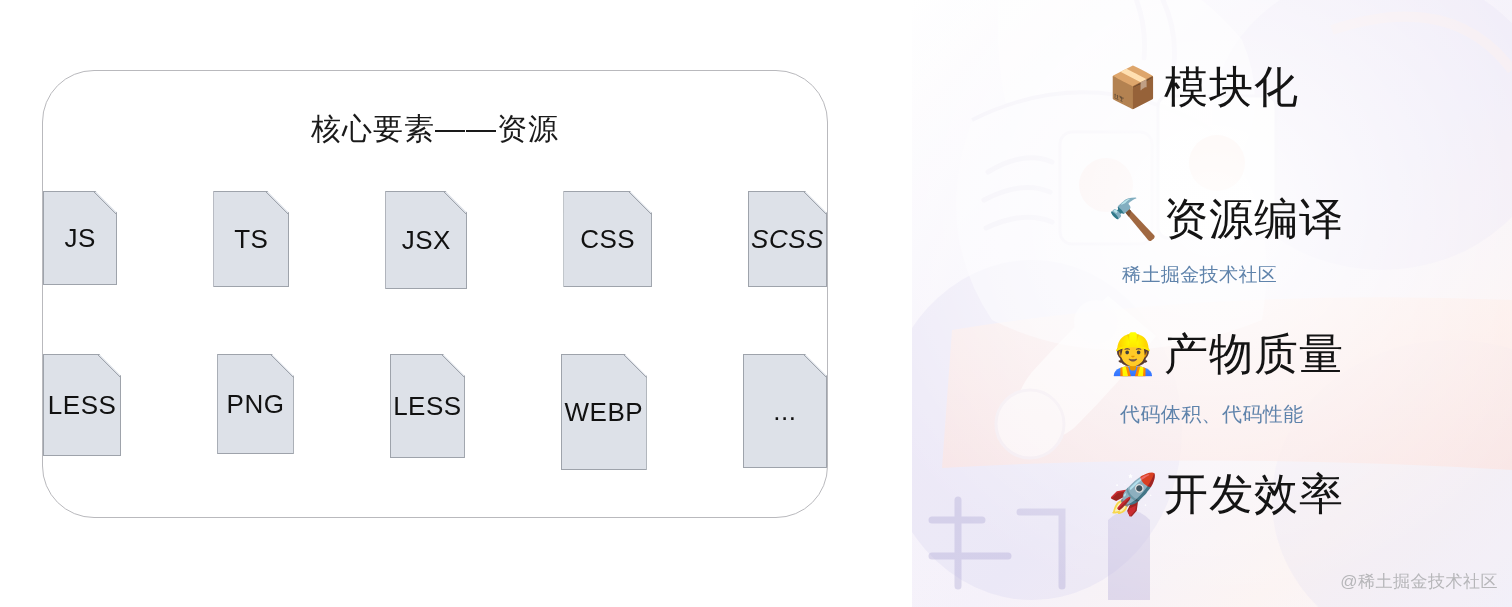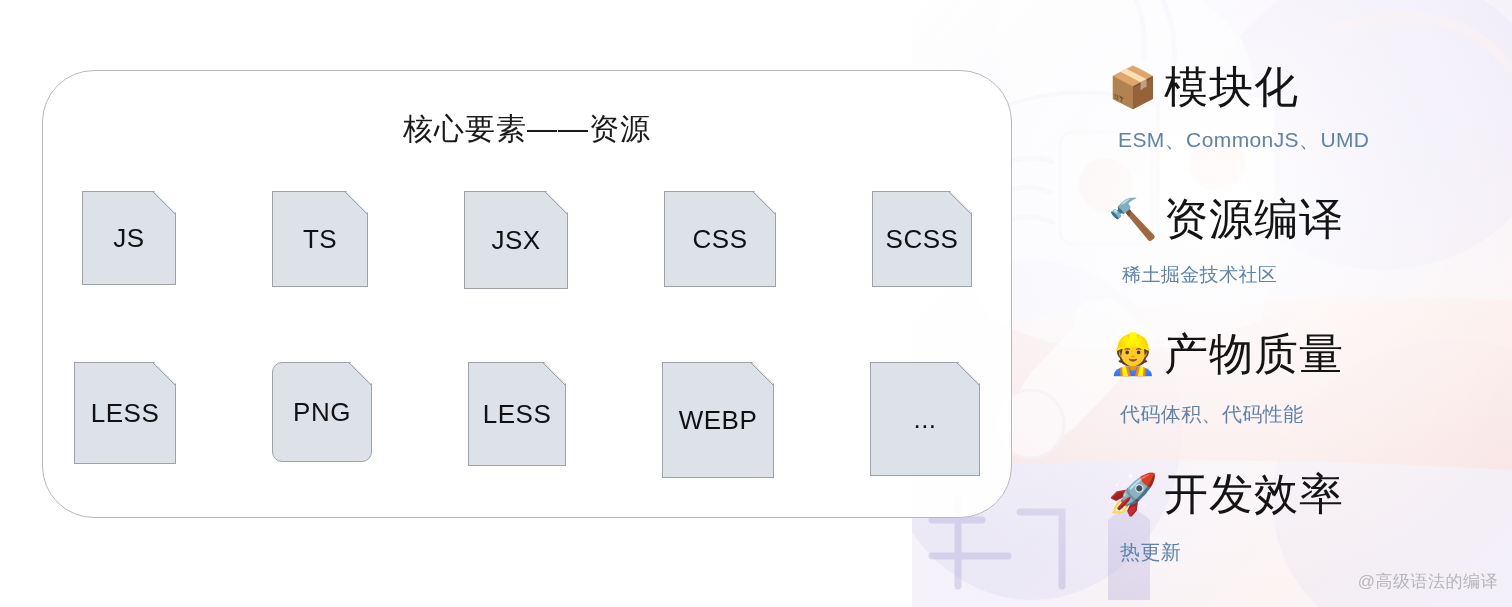--- a/index.html
+++ b/index.html
@@ -25,21 +25,21 @@
     width: 600px; height: 607px;
     overflow: hidden;
     pointer-events: none;
   }
   #bg-illustration svg { display: block; width: 600px; height: 607px; }
 
   
   #resource-panel {
     position: absolute;
     left: 42px; top: 70px;
-    width: 970px; height: 448px;
+    width: 786px; height: 448px;
     border: 1.4px solid #b9b9bd;
     border-radius: 52px;
     background: rgba(255,255,255,0.92);
   }
 
   #panel-title {
     position: absolute;
     left: 0; top: 38px;
     width: 100%;
     text-align: center;
@@ -54,21 +54,21 @@
   .card-row {
     position: absolute;
     left: 0;
     width: 100%;
     display: flex;
     justify-content: center;
     align-items: flex-start;
     gap: 96px;
   }
   #row-1 { top: 120px; }
-  #row-2 { top: 291px; }
+  #row-2 { top: 283px; }
 
   .file-card {
     position: relative;
     display: flex;
     align-items: center;
     justify-content: center;
     background: #dde1e8;
     color: #111111;
     font-size: 26px;
     line-height: 1;
@@ -88,23 +88,23 @@
                 rgba(255,255,255,0) 49.3%,
                 #9ea3ab 49.3%, #9ea3ab 52%,
                 rgba(0,0,0,0) 52%);
     pointer-events: none;
   }
 
   .s-a { width: 94px;  height: 94px;  }
   .s-b { width: 96px;  height: 96px; justify-content: center;  }
   .s-c { width: 104px; height: 98px;  }
   .s-d { width: 112px; height: 96px; justify-content: center;  }
-  .s-e { width: 100px; height: 96px;  }
+  .s-e { width: 100px; height: 96px; font-style: italic;  }
   .s-f { width: 102px; height: 102px; }
-  .s-g { width: 100px; height: 100px; border-radius: 10px; }
+  .s-g { width: 100px; height: 100px; }
   .s-h { width: 98px;  height: 104px; }
   .s-i { width: 112px; height: 116px; }
   .s-j { width: 110px; height: 114px; }
 
   
   #feature-list {
     position: absolute;
     left: 1108px; top: 0;
     width: 404px; height: 607px;
   }
@@ -276,21 +276,20 @@
 
   </div>
 
   <div id="feature-list">
 
     <div class="feature" id="feature-0">
       <div class="feature-head">
         <span class="feature-emoji">📦</span>
         <span class="feature-title">模块化</span>
       </div>
-      <div class="feature-sub">ESM、CommonJS、UMD</div>
     </div>
 
     <div class="feature" id="feature-1">
       <div class="feature-head">
         <span class="feature-emoji">🔨</span>
         <span class="feature-title">资源编译</span>
       </div>
       <div class="feature-sub">稀土掘金技术社区</div>
     </div>
 
@@ -300,20 +299,19 @@
         <span class="feature-title">产物质量</span>
       </div>
       <div class="feature-sub">代码体积、代码性能</div>
     </div>
 
     <div class="feature" id="feature-3">
       <div class="feature-head">
         <span class="feature-emoji">🚀</span>
         <span class="feature-title">开发效率</span>
       </div>
-      <div class="feature-sub">热更新</div>
     </div>
 
   </div>
 
-  <div id="watermark">@高级语法的编译</div>
+  <div id="watermark">@稀土掘金技术社区</div>
 
 </div>
 
 </body></html>

